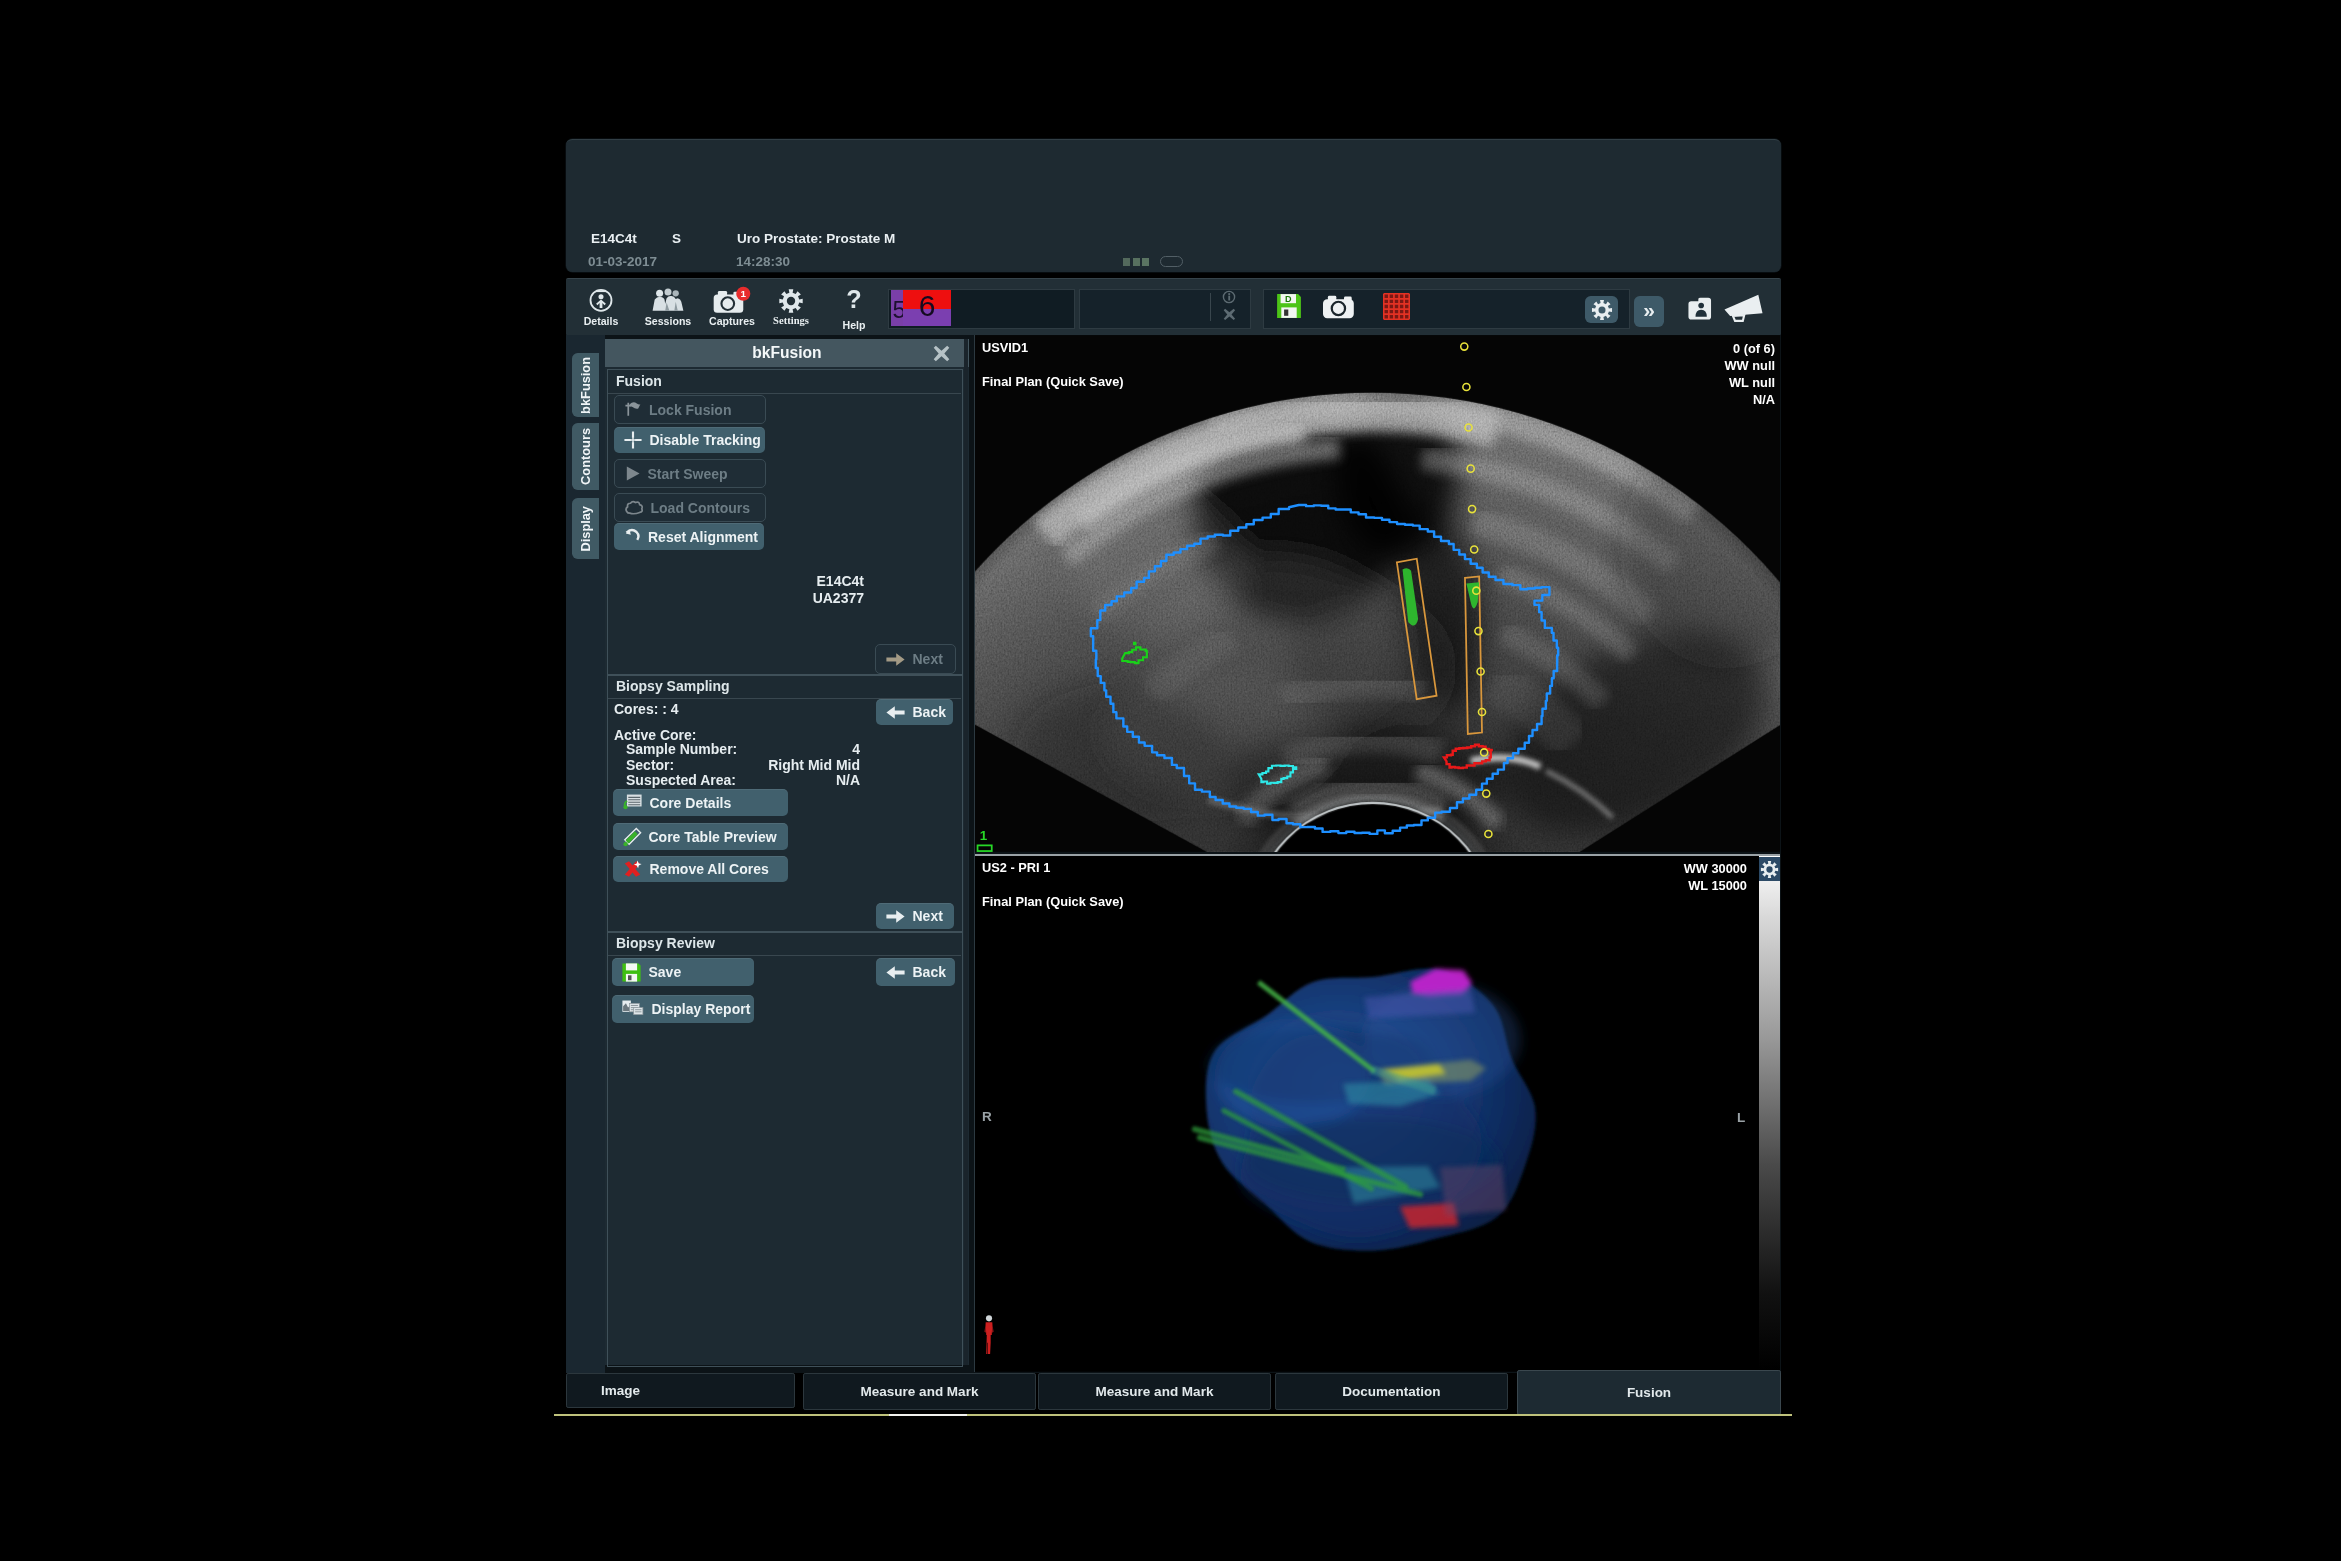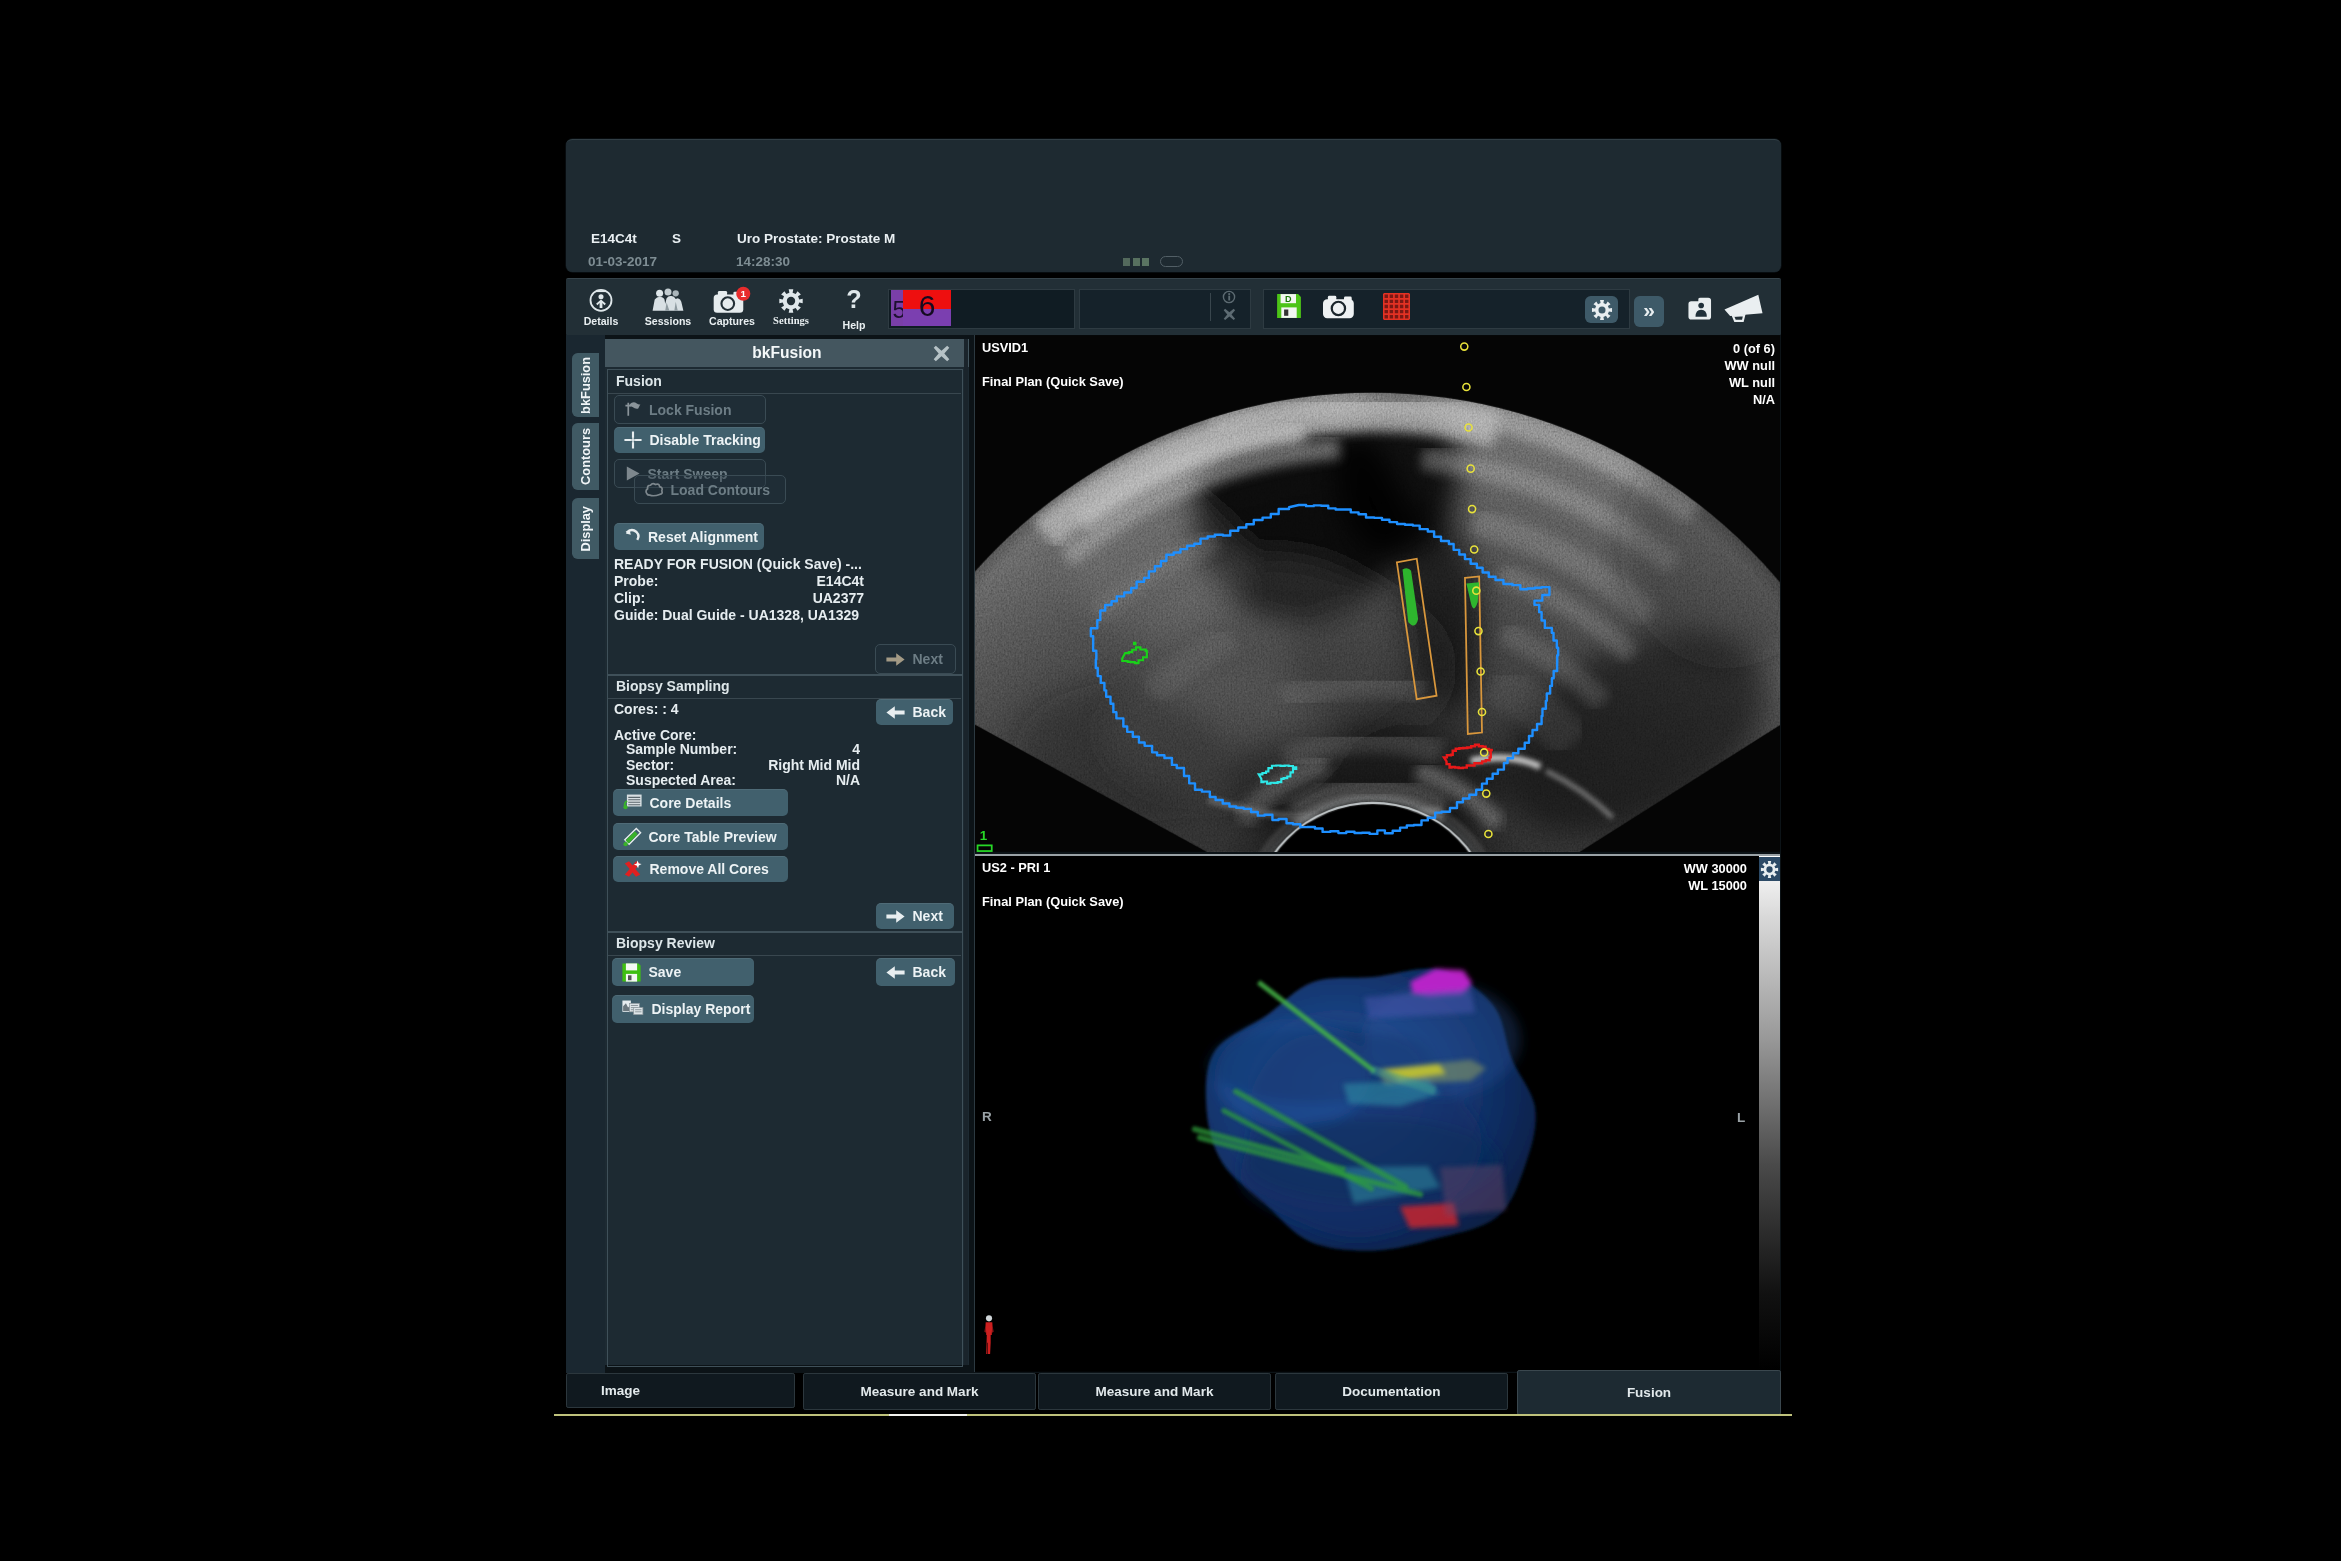--- a/index.html
+++ b/index.html
@@ -194,41 +194,37 @@
       <span>Disable Tracking</span>
     </div>
     <div class="btn dis" style="left:614px;top:459px;width:150px;height:27px;justify-content:flex-start;font-size:14px;">
       <span class="ic">
         <svg width="17" height="17" viewBox="0 0 24 24">
 <path d="M4 2 L22 12 L4 22 Z" fill="#7d878d"></path>
 </svg>
       </span>
       <span>Start Sweep</span>
     </div>
-    <div class="btn dis" style="left:614px;top:475px;width:150px;height:27px;justify-content:flex-start;font-size:14px;margin-left:20px;">
+    <div class="btn dis" style="left:614px;top:493px;width:150px;height:27px;justify-content:flex-start;font-size:14px;">
       <span class="ic">
         <svg width="20" height="17" viewBox="0 0 28 24">
 <path d="M4 18 Q1 14 5 11 Q4 6 9 6 Q12 2 16 5 Q21 3 22 8 Q27 9 25 14 Q27 18 22 19 Q14 22 8 20 Q5 20 4 18 Z" fill="none" stroke="#7d878d" stroke-width="2.4"></path>
 </svg>
       </span>
       <span>Load Contours</span>
     </div>
     <div class="btn" style="left:614px;top:523px;width:150px;height:27px;justify-content:flex-start;font-size:14px;">
       <span class="ic">
         <svg width="18.5" height="18.5" viewBox="0 0 26 26">
 <path d="M5 8 Q12 1 19 7 Q24 12 20 18" fill="none" stroke="#e8eef0" stroke-width="3.4"></path>
 <path d="M9 3 L4 9 L11 11 Z" fill="#e8eef0"></path>
 </svg>
       </span>
       <span>Reset Alignment</span>
     </div>
-    <div class="ptxt" style="left:614px;top:556px;line-height:17px;">READY FOR FUSION (Quick Save) -...
-Probe:
-Clip:
-Guide: Dual Guide - UA1328, UA1329</div>
     <div class="ptxt" style="left:782px;top:573px;line-height:17px;text-align:right;width:82px;">E14C4t
 UA2377</div>
     <div class="btn dis" style="left:875px;top:644px;width:79px;height:28px;justify-content:flex-start;font-size:14px;">
       <span class="ic">
         <svg width="21" height="17" viewBox="0 0 30 24">
 <path d="M2 9 H16 V3 L28 12 L16 21 V15 H2 Z" fill="#a39a85"></path>
         </svg>
       </span>
       <span>Next</span>
     </div>

